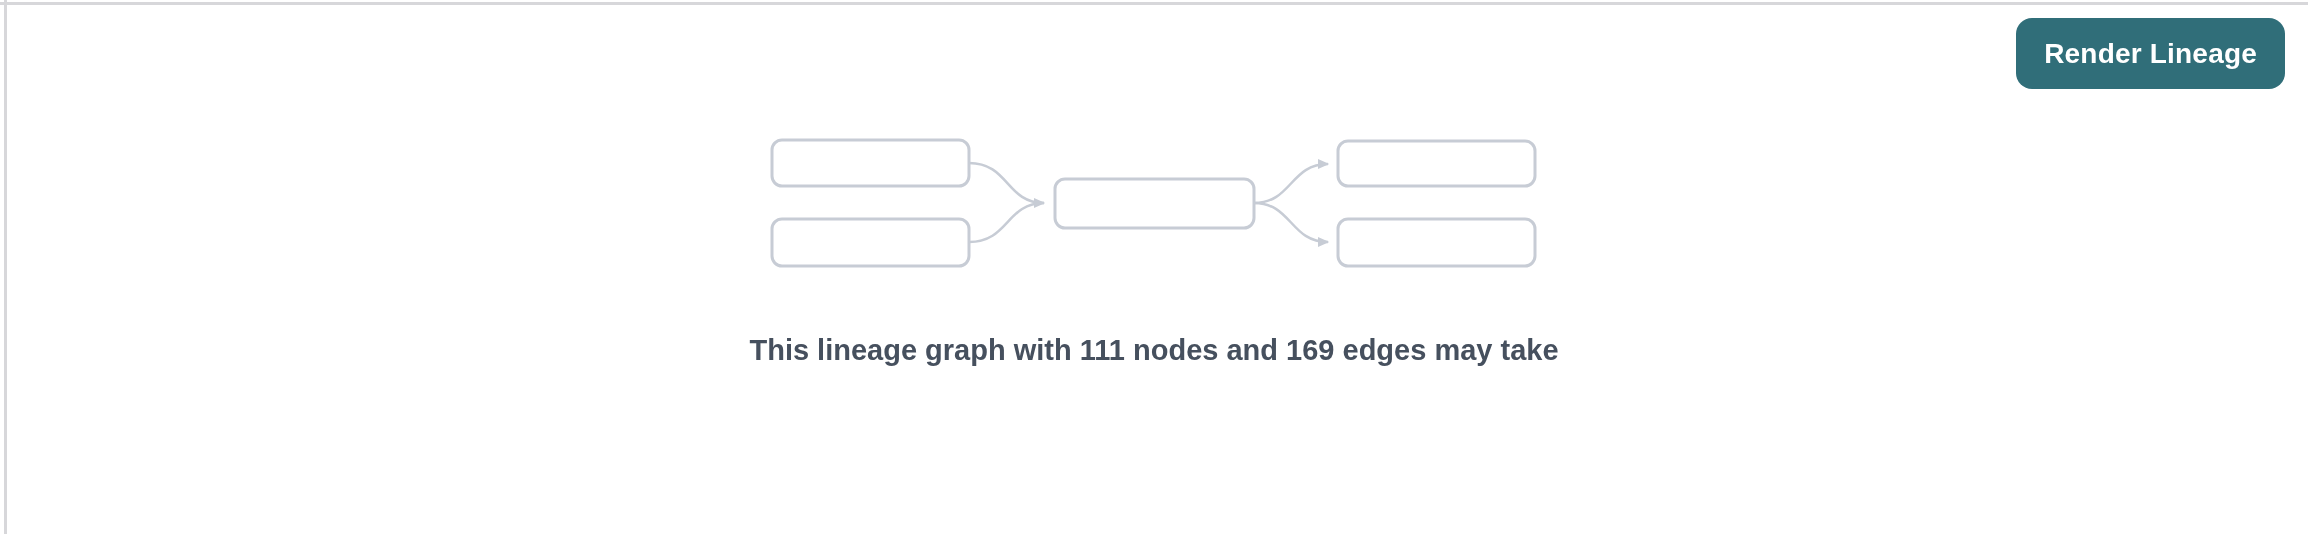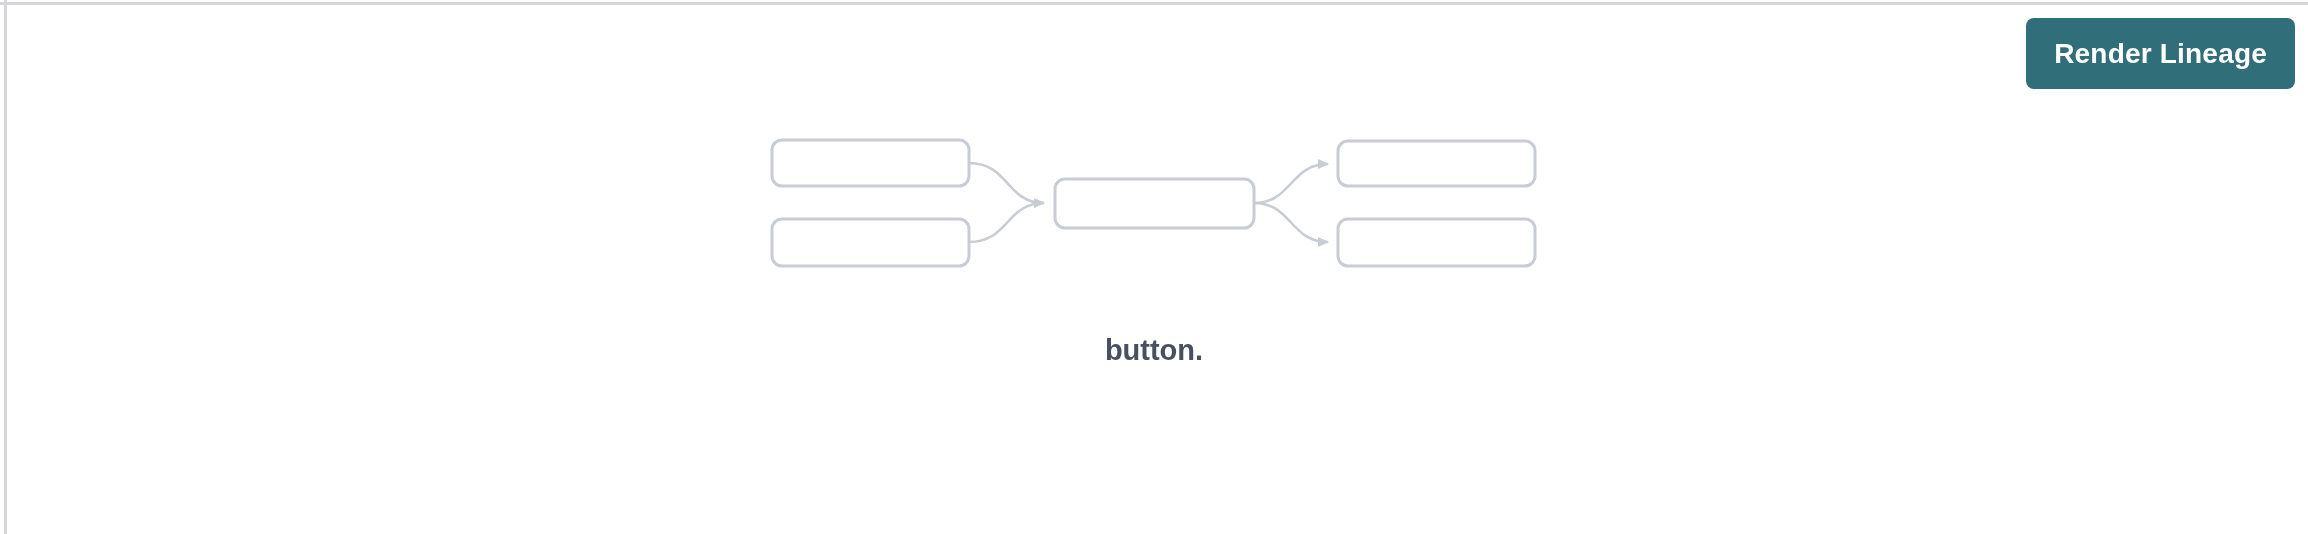--- a/index.html
+++ b/index.html
@@ -19,35 +19,35 @@
     top: 2px; left: 0; right: 0; height: 3px;
     background: var(--frame_border, #d7d7da);
   }
   .left-border {
     position: absolute;
     left: 4px; top: 0; bottom: 0; width: 3px;
     background: var(--frame_border, #d7d7da);
   }
   .render-btn {
     position: absolute;
-    top: 18px; right: 13px;
+    top: 18px; right: 23px;
     height: 71px;
     min-width: 259px;
     padding: 0 28px;
     display: inline-flex;
     align-items: center;
     justify-content: center;
     background: var(--accent_teal, #306e79);
     color: var(--button_text, #ffffff);
     font-family: inherit;
     font-size: 28px;
     font-weight: 700;
     letter-spacing: 0.2px;
     border: none;
-    border-radius: 8px;
+    border-radius: 16px;
     cursor: pointer;
   }
   .graphic {
     position: absolute;
     top: 128px; left: 754px;
     width: 800px; height: 150px;
   }
   .msg {
     position: absolute;
     top: 329px; left: 7px;
@@ -85,15 +85,15 @@
       <g fill="none" stroke="var(--placeholder_gray, #c7ccd5)" stroke-width="2.5">
         <path d="M215,35  C255,35  252,75  290,75" marker-end="url(#arrow)"></path>
         <path d="M215,114 C255,114 252,75  290,75"></path>
         <path d="M500,75  C538,75  536,36  574,36" marker-end="url(#arrow)"></path>
         <path d="M500,75  C538,75  536,114 574,114" marker-end="url(#arrow)"></path>
       </g>
     </svg>
   </div>
 
   <div class="msg">
-    <div>button.</div>
+    <div>This lineage graph with 111 nodes and 169 edges may take</div>
   </div>
 </div>
 
 </body></html>

